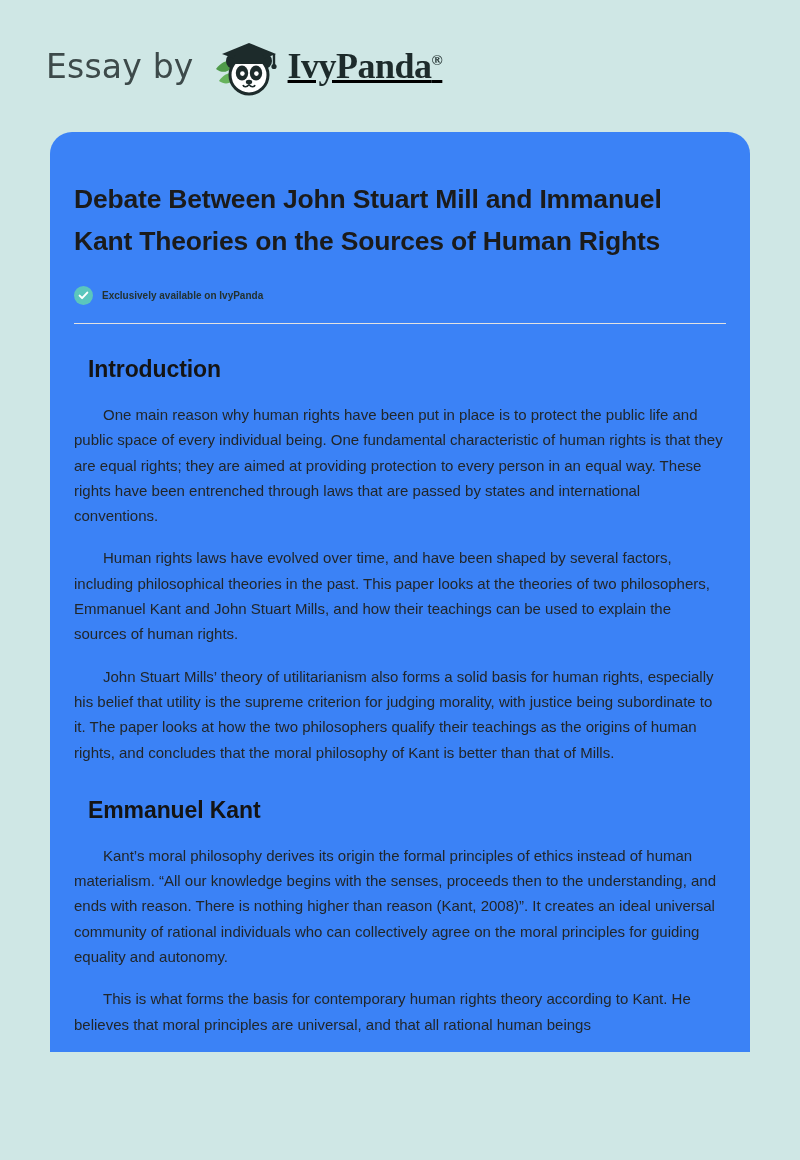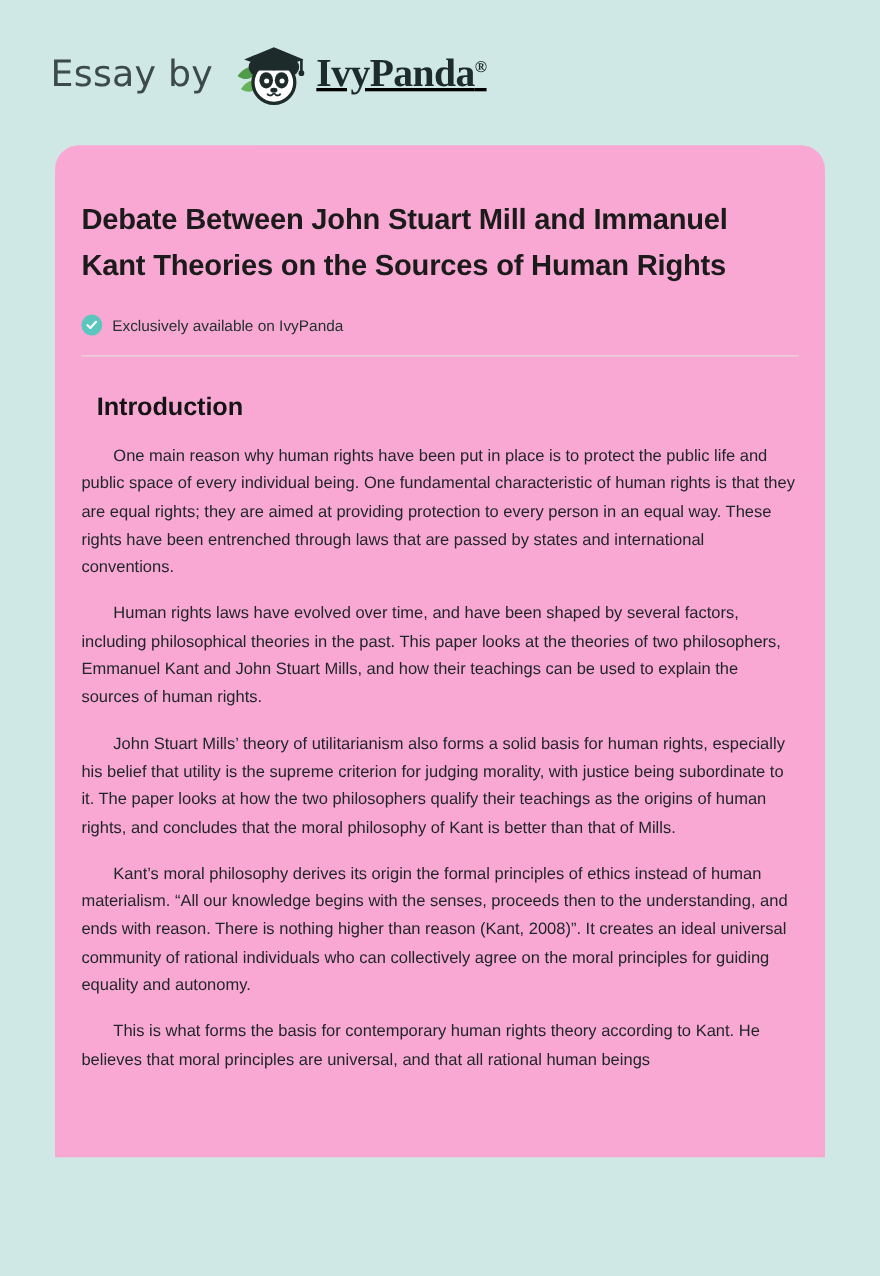--- a/index.html
+++ b/index.html
@@ -60,21 +60,21 @@
     vertical-align: super;
     font-weight: bold;
   }
   
   .card {
     position: absolute;
     left: 50px;
     top: 132px;
     width: 700px;
     height: 920px;
-    background: #f9a8d4;
+    background: #3b82f6;
     border-radius: 22px 22px 0 0;
     box-sizing: border-box;
     padding: 46px 24px 0 24px;
     overflow: hidden;
   }
   .doc {
     padding: 0 0 0 0;
   }
   h1.doc-title {
     font-family: "Liberation Sans", sans-serif;
@@ -96,22 +96,22 @@
     border-radius: 50%;
     background: #5bc6bd;
     display: flex;
     align-items: center;
     justify-content: center;
     margin-right: 9px;
     flex: none;
   }
   .check-badge svg { display: block; }
   .exclusive-text {
-    font-size: 14px;
-    font-weight: normal;
+    font-size: 10px;
+    font-weight: bold;
     color: #23312f;
   }
   .divider {
     border: none;
     border-top: 1px solid #e2e2e2;
     margin: 18px 0 0 0;
   }
   h2.sec {
     font-family: "Liberation Sans", sans-serif;
     font-size: 23px;
@@ -182,19 +182,20 @@
         <span class="exclusive-text">Exclusively available on IvyPanda</span>
       </div>
 
       <hr class="divider">
 
       <h2 class="sec">Introduction</h2>
       <p class="para">One main reason why human rights have been put in place is to protect the public life and public space of every individual being. One fundamental characteristic of human rights is that they are equal rights; they are aimed at providing protection to every person in an equal way. These rights have been entrenched through laws that are passed by states and international conventions.</p>
       <p class="para">Human rights laws have evolved over time, and have been shaped by several factors, including philosophical theories in the past. This paper looks at the theories of two philosophers, Emmanuel Kant and John Stuart Mills, and how their teachings can be used to explain the sources of human rights.</p>
       <p class="para">John Stuart Mills’ theory of utilitarianism also forms a solid basis for human rights, especially his belief that utility is the supreme criterion for judging morality, with justice being subordinate to it. The paper looks at how the two philosophers qualify their teachings as the origins of human rights, and concludes that the moral philosophy of Kant is better than that of Mills.</p>
 
+      <h2 class="sec">Emmanuel Kant</h2>
       <p class="para">Kant’s moral philosophy derives its origin the formal principles of ethics instead of human materialism. “All our knowledge begins with the senses, proceeds then to the understanding, and ends with reason. There is nothing higher than reason (Kant, 2008)”. It creates an ideal universal community of rational individuals who can collectively agree on the moral principles for guiding equality and autonomy.</p>
       <p class="para">This is what forms the basis for contemporary human rights theory according to Kant. He believes that moral principles are universal, and that all rational human beings</p>
 
     </div>
   </div>
 
 </div>
 
 </body></html>

